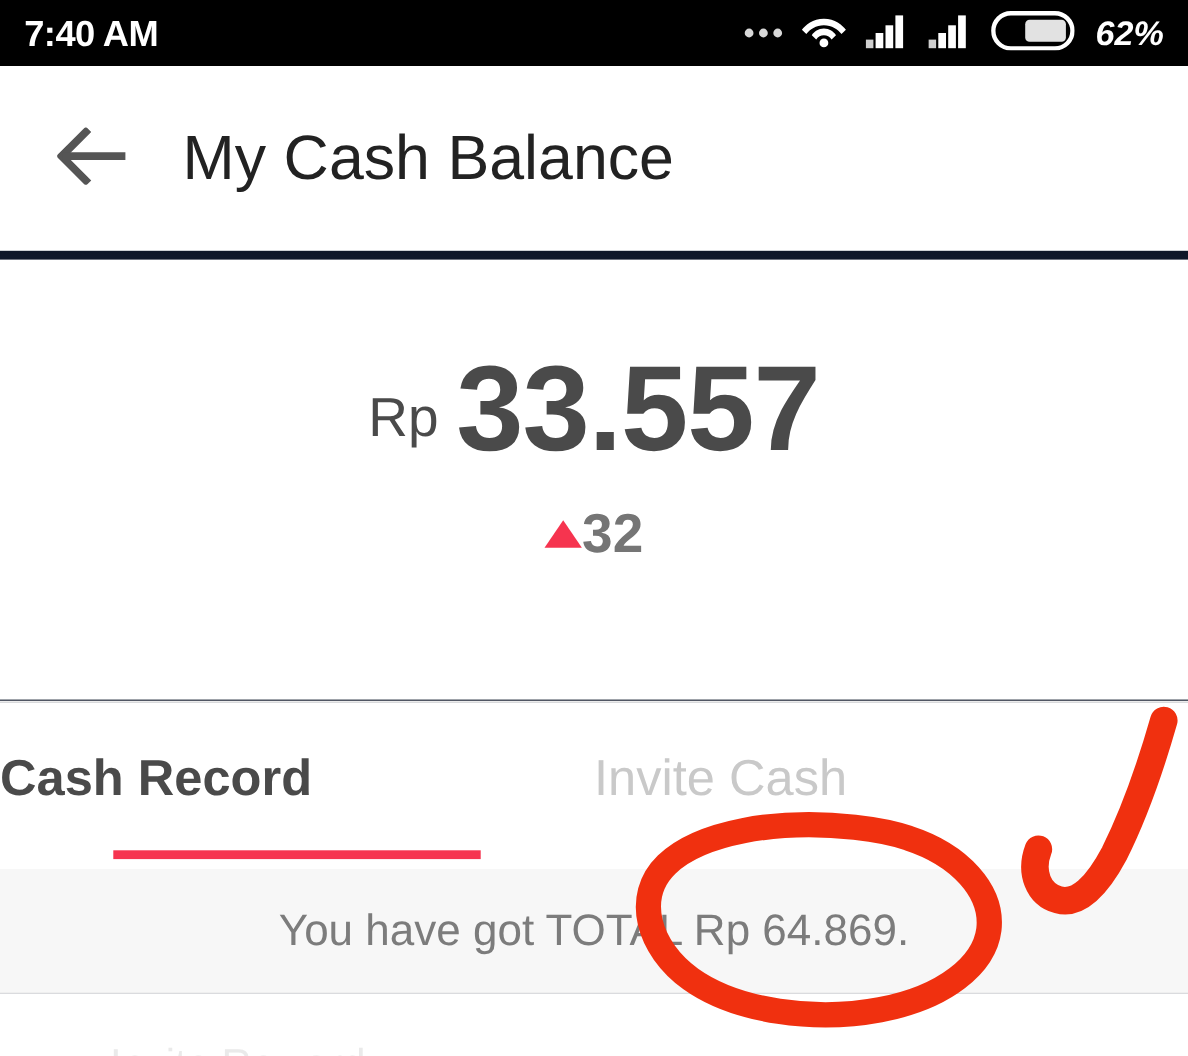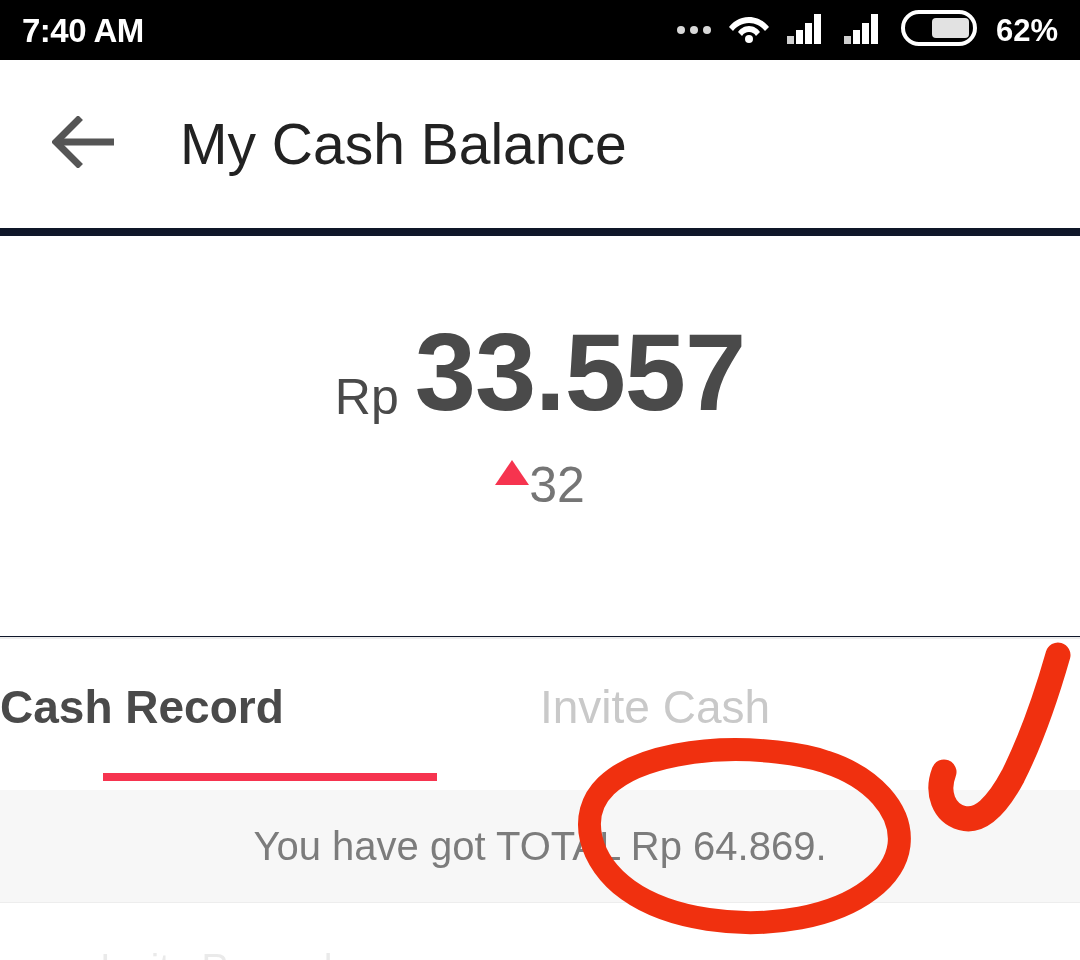--- a/index.html
+++ b/index.html
@@ -59,20 +59,21 @@
   }
   .wifi-icon, .signal-icon, .battery-icon {
     display: block;
   }
   .status-battery-text {
     color: #ffffff;
     font-size: 31px;
     font-weight: bold;
     line-height: 1;
     margin-left: 2px;
+    font-style: italic;
   }
 
   
   .appbar {
     position: absolute;
     left: 0; top: 60px;
     width: 1080px;
     height: 168px;
     background: #ffffff;
     display: flex;
@@ -85,21 +86,21 @@
     margin-left: 30px;
     display: flex;
     align-items: center;
     justify-content: center;
     cursor: pointer;
     flex: 0 0 auto;
   }
   .page-title {
     font-size: 57px;
     color: #222222;
-    margin-left: 40px;
+    margin-left: 26px;
     line-height: 1;
     white-space: nowrap;
   }
   .appbar-shadow {
     position: absolute;
     left: 0; top: 228px;
     width: 1080px;
     height: 8px;
     background: linear-gradient(to bottom, rgba(0,0,0,0.055), rgba(0,0,0,0));
   }
@@ -110,43 +111,44 @@
     left: 0; top: 236px;
     width: 1080px;
     height: 400px;
     background: #ffffff;
     display: flex;
     flex-direction: column;
     align-items: center;
   }
   .amount-row {
     display: flex;
-    align-items: flex-end;
+    align-items: center;
     margin-top: 85px;
     line-height: 1;
   }
   .currency-symbol {
     font-size: 50px;
     color: #4a4a4a;
     font-weight: 400;
     margin-top: 14px;
     margin-right: 16px;
     line-height: 1;
   }
   .amount-value {
     font-size: 110px;
     color: #4a4a4a;
     font-weight: bold;
     letter-spacing: -1px;
     line-height: 0.92;
   }
   .delta-row {
     display: flex;
-    align-items: flex-start;
+    align-items: center;
     margin-top: 38px;
+    font-weight: bold;
   }
   .delta-arrow-up {
     width: 0; height: 0;
     border-left: 17px solid transparent;
     border-right: 17px solid transparent;
     border-bottom: 25px solid #f6344f;
   }
   .delta-value {
     font-size: 50px;
     color: #757575;

